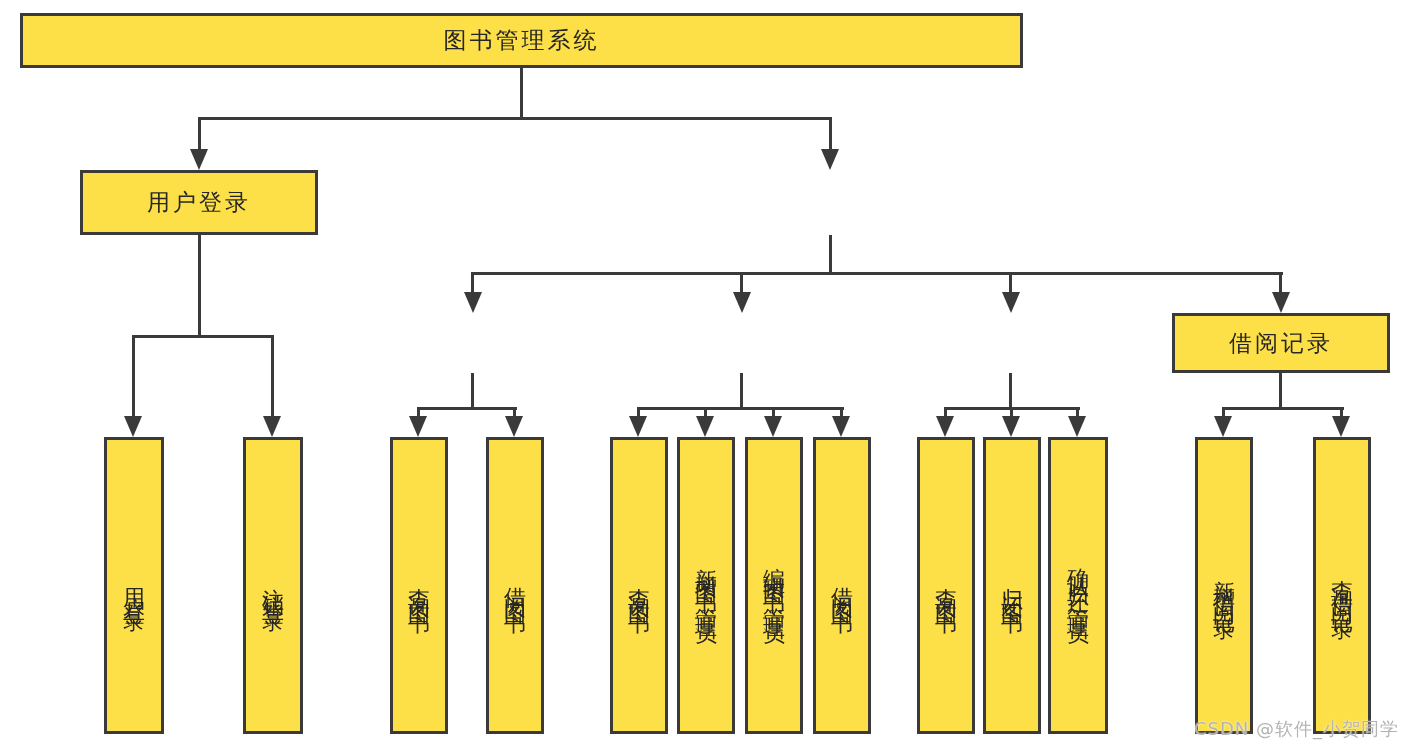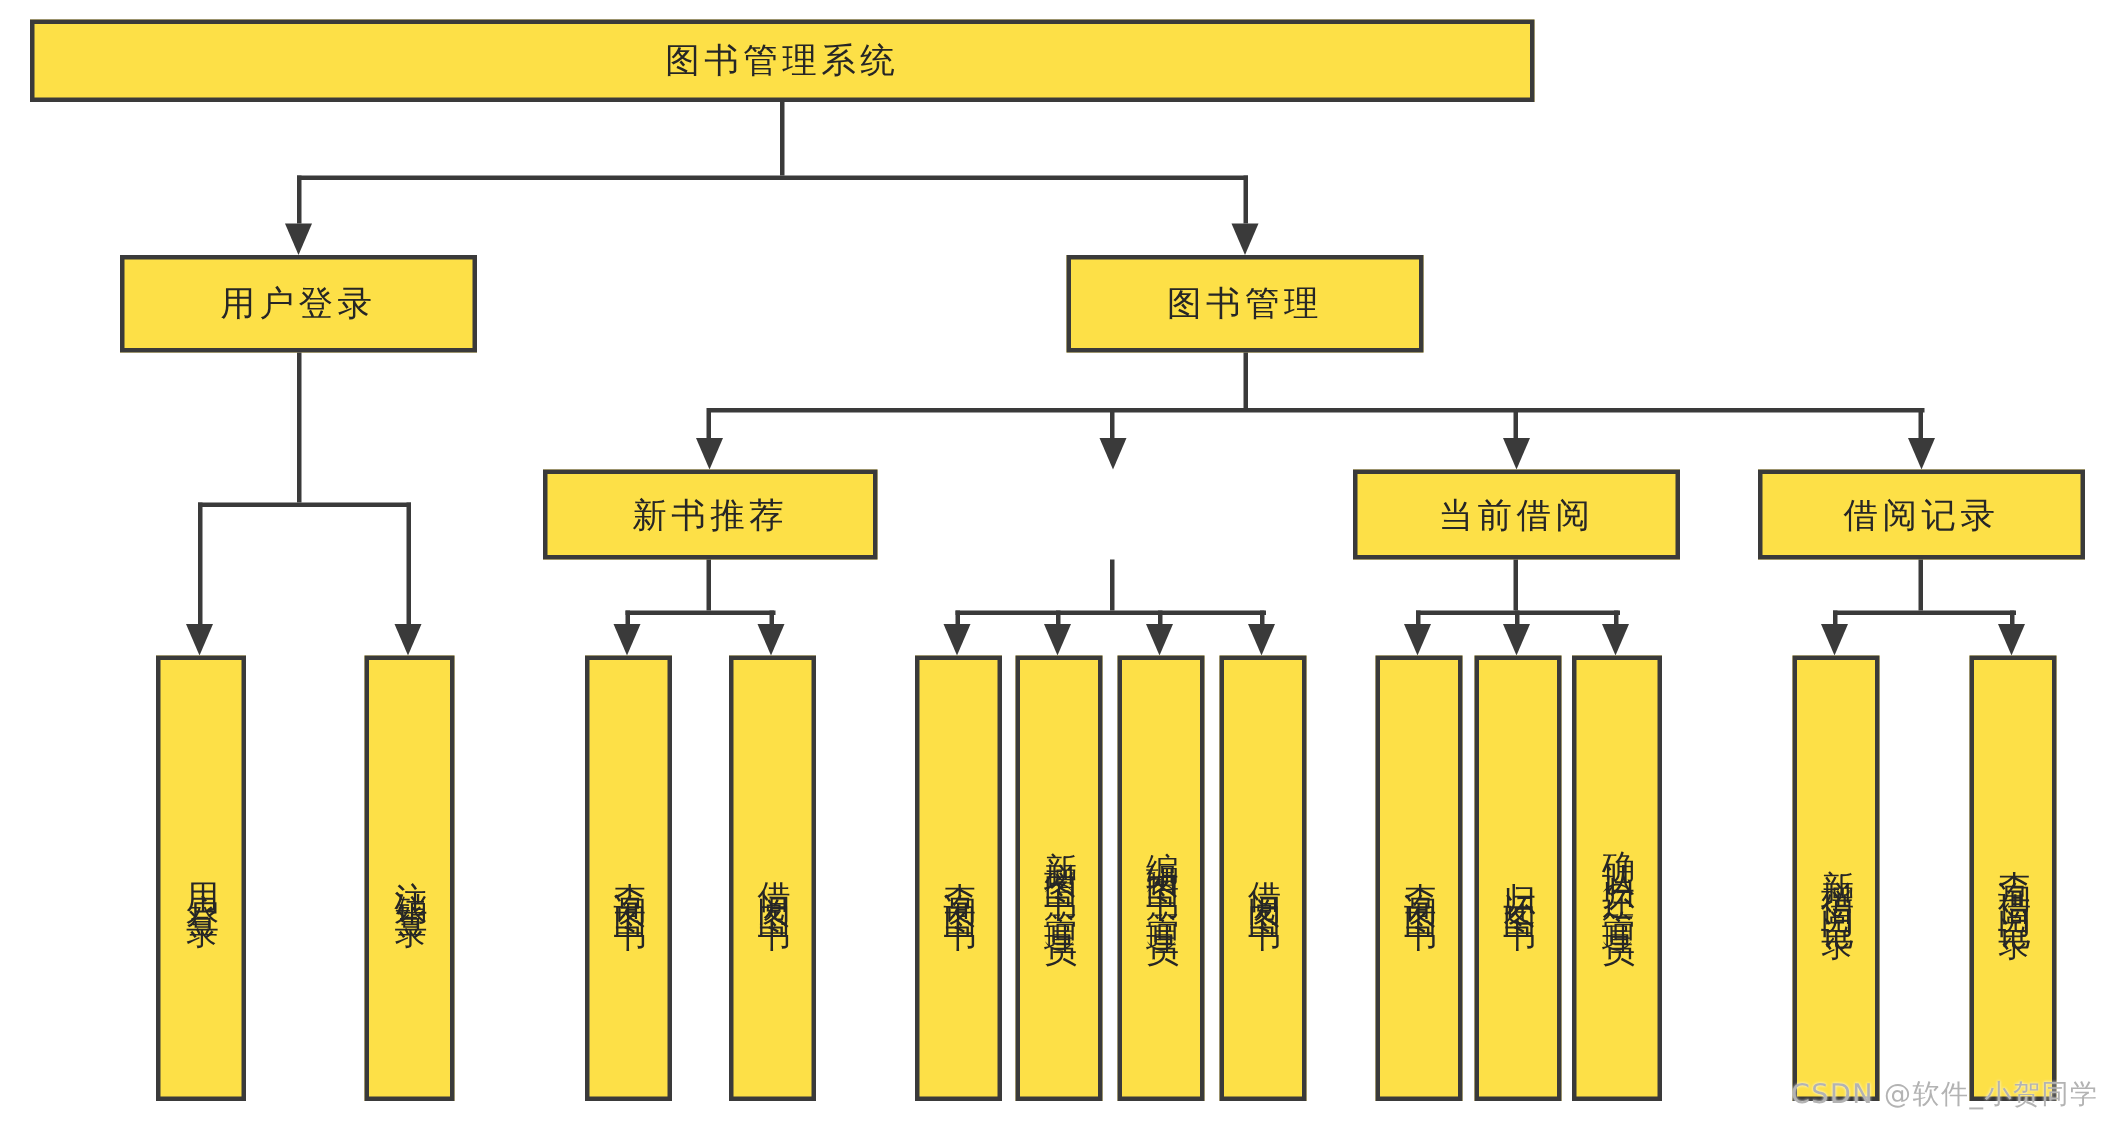--- a/index.html
+++ b/index.html
@@ -68,48 +68,39 @@
   <div class="line" style="left:520px;top:68px;width:3px;height:49px;"></div>
   <div class="line" style="left:198px;top:117px;width:634px;height:3px;"></div>
   <div class="line" style="left:198px;top:117px;width:3px;height:32px;"></div>
   <div class="arrow" style="left:190px;top:149px;"></div>
   <div class="line" style="left:829px;top:117px;width:3px;height:32px;"></div>
   <div class="arrow" style="left:821px;top:149px;"></div>
 
   <div class="box h" style="left:80px;top:170px;width:238px;height:65px;">
     <span>用户登录</span>
   </div>
-  <div class="box h" style="left:711px;top:170px;width:238px;height:65px;">
-    <span>图书管理</span>
-  </div>
 
   <div class="line" style="left:198px;top:235px;width:3px;height:100px;"></div>
   <div class="line" style="left:132px;top:335px;width:142px;height:3px;"></div>
   <div class="line" style="left:132px;top:335px;width:3px;height:81px;"></div>
   <div class="arrow" style="left:124px;top:416px;"></div>
   <div class="line" style="left:271px;top:335px;width:3px;height:81px;"></div>
   <div class="arrow" style="left:263px;top:416px;"></div>
 
   <div class="line" style="left:829px;top:235px;width:3px;height:37px;"></div>
   <div class="line" style="left:472px;top:272px;width:811px;height:3px;"></div>
   <div class="line" style="left:471px;top:272px;width:3px;height:20px;"></div>
   <div class="arrow" style="left:464px;top:292px;"></div>
   <div class="line" style="left:740px;top:272px;width:3px;height:20px;"></div>
   <div class="arrow" style="left:733px;top:292px;"></div>
   <div class="line" style="left:1009px;top:272px;width:3px;height:20px;"></div>
   <div class="arrow" style="left:1002px;top:292px;"></div>
   <div class="line" style="left:1279px;top:272px;width:3px;height:20px;"></div>
   <div class="arrow" style="left:1272px;top:292px;"></div>
 
-  <div class="box h" style="left:362px;top:313px;width:223px;height:60px;">
-    <span>新书推荐</span>
-  </div>
-  <div class="box h" style="left:902px;top:313px;width:218px;height:60px;">
-    <span>当前借阅</span>
-  </div>
   <div class="box h" style="left:1172px;top:313px;width:218px;height:60px;">
     <span>借阅记录</span>
   </div>
 
   <div class="line" style="left:471px;top:373px;width:3px;height:34px;"></div>
   <div class="line" style="left:417px;top:407px;width:100px;height:3px;"></div>
   <div class="line" style="left:417px;top:407px;width:3px;height:9px;"></div>
   <div class="arrow" style="left:409px;top:416px;"></div>
   <div class="line" style="left:513px;top:407px;width:3px;height:9px;"></div>
   <div class="arrow" style="left:505px;top:416px;"></div>

